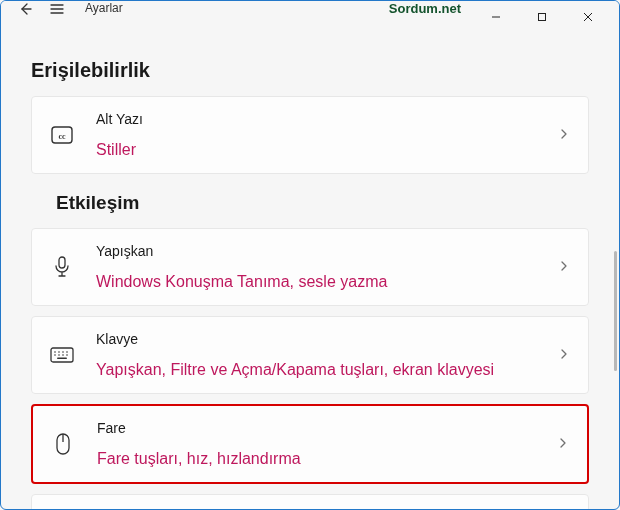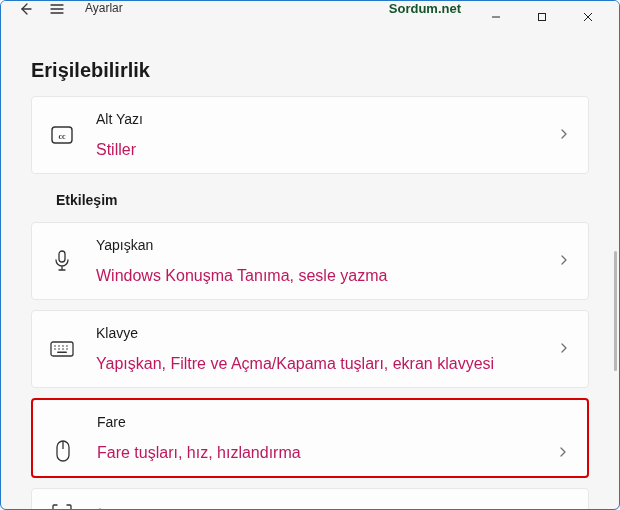--- a/index.html
+++ b/index.html
@@ -54,27 +54,27 @@
       justify-content: center;
       flex-shrink: 0;
       margin-right: 18px;
       color: #323130;
     }
     .card .texts { flex: 1; }
     .card .title { font-size: 14px; color: #1a1a1a; }
     .card .subtitle { font-size: 16px; color: #be185d; margin-top: 14px; }
     .card .chev { color: #707070; flex-shrink: 0; }
     .section-header {
-      font-size: 14px;
+      font-size: 19px;
       font-weight: 600;
       color: #1a1a1a;
       margin: 18px 0 14px;
       padding-left: 25px;
     }
-    .highlighted { border: 2px solid #d60000 !important; align-items: flex-end; }
+    .highlighted { border: 2px solid #d60000 !important; }
     .scrollbar {
       position: absolute;
       right: 2px;
       top: 250px;
       width: 3px;
       height: 120px;
       background: #b8b8b8;
       border-radius: 2px;
     }
   </style>

